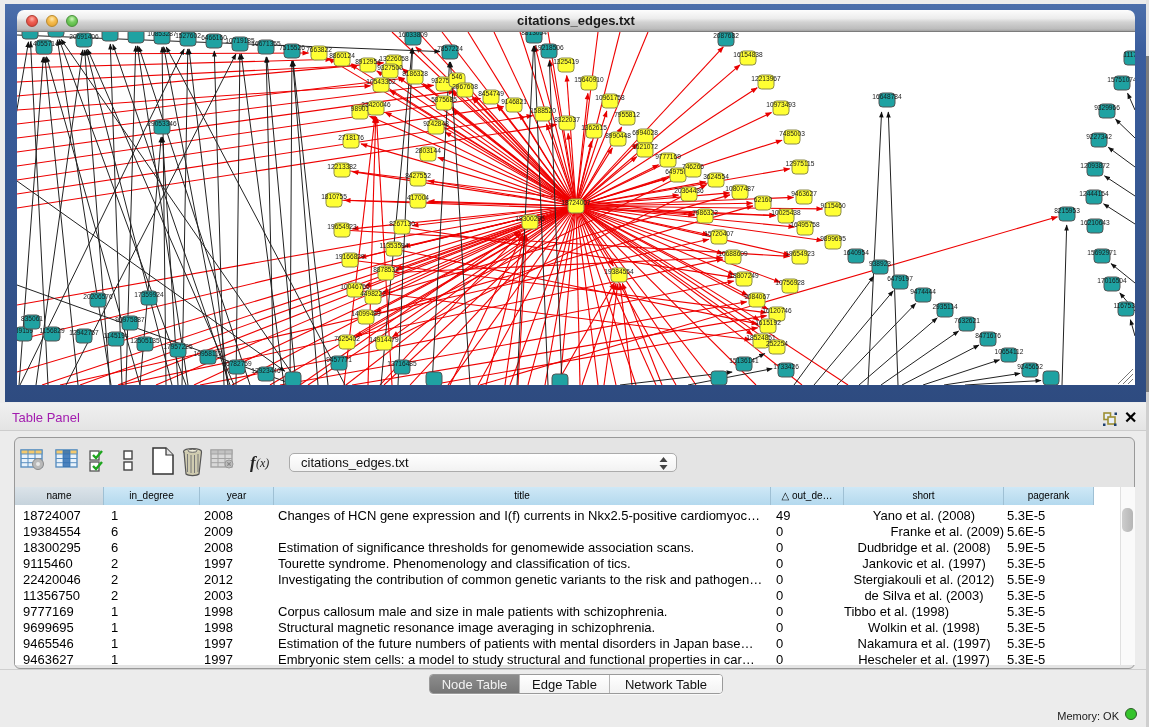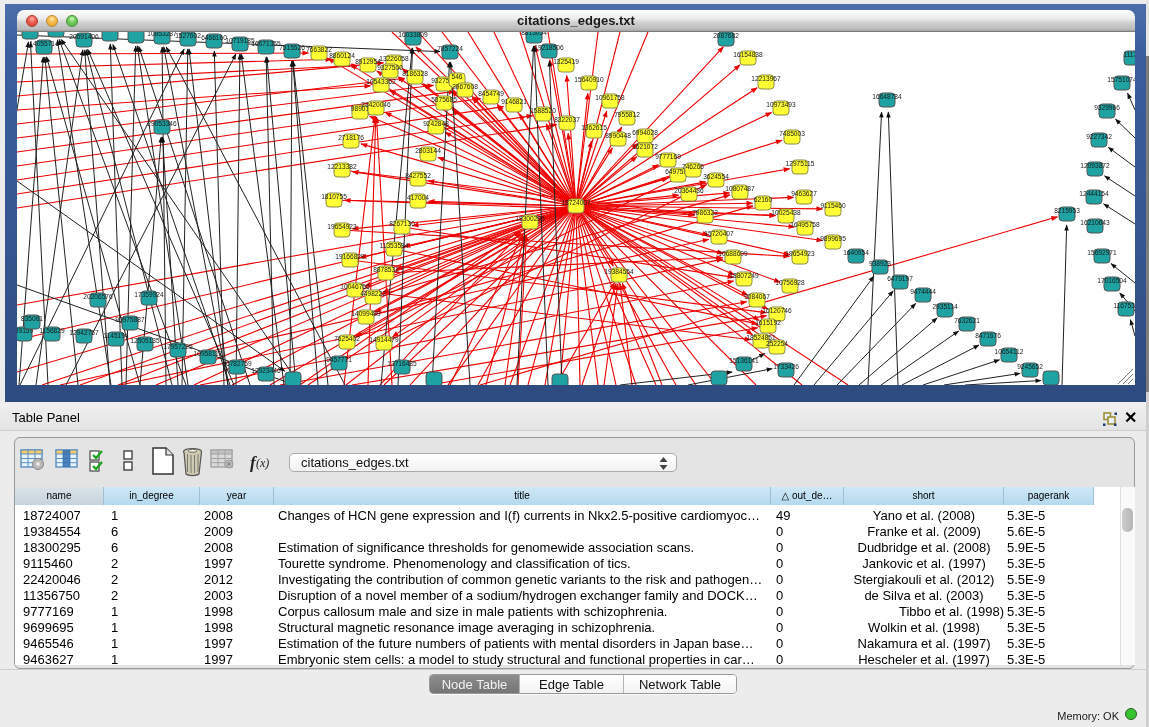--- a/index.html
+++ b/index.html
@@ -16,21 +16,21 @@
 #t-yel{left:28.5px;background:radial-gradient(circle at 50% 30%,#ffe9b0 0%,#f5bd4f 40%,#e09c2a 100%);border:1px solid #ba8a2c}
 #t-grn{left:48.5px;background:radial-gradient(circle at 50% 30%,#d2f5c0 0%,#74cc5e 40%,#4daf3a 100%);border:1px solid #49903b}
 #title-text{width:100%;text-align:center;font-size:13px;color:#1a1a1a;line-height:21px;font-weight:bold}
 #canvas{left:17px;top:32px;width:1118px;height:353px;background:#fff;overflow:hidden}
 #rightstrip{left:1146px;top:0;width:3px;height:56px;background:#e4e4e4}
 #rightstrip2{left:1146px;top:56px;width:3px;height:336px;background:#7d7d7d}
 #rightstrip3{left:1146px;top:392px;width:3px;height:335px;background:#cfcfcf}
 
 #tp-head{left:0;top:403px;width:1146px;height:28px;
   background:linear-gradient(180deg,#f0f0f0,#e4e4e4);border-bottom:1px solid #cdcdcd}
-#tp-title{left:12px;top:410px;font-size:13px;color:#000000}
+#tp-title{left:12px;top:410px;font-size:13px;color:#a21caf}
 #tp-close{left:1124px;top:408px;font-size:16px;font-weight:bold;color:#000}
 #panel{left:14px;top:437px;width:1121px;height:232px;border:1px solid #999;
   border-radius:6px;background:#e4e4e4}
 #combo{left:289px;top:453px;width:388px;height:19px;background:linear-gradient(180deg,#fff,#f2f2f2);
   border:1px solid #ababab;border-radius:5px;font-size:13px;color:#111;line-height:17px;padding-left:11px}
 
 
 #tbl{left:15px;top:487px;width:1105px;height:178px;background:#fff;font-size:13px;color:#000}
 .hc{position:absolute;top:0;height:18px;background:linear-gradient(180deg,#cfe8f6,#b4d9ee);
   border-right:1px solid #9fc0d4;text-align:center;font-size:10px;line-height:18px;color:#000}
@@ -641,21 +641,21 @@
 <div class="cell" style="left:96px;top:21px;width:89px">1</div>
 <div class="cell" style="left:189px;top:21px;width:70px">2008</div>
 <div class="cell" style="left:263px;top:21px;width:493px">Changes of HCN gene expression and I(f) currents in Nkx2.5-positive cardiomyoc…</div>
 <div class="cell" style="left:761px;top:21px;width:68px">49</div>
 <div class="cell" style="left:829px;top:21px;width:160px;text-align:center">Yano et al. (2008)</div>
 <div class="cell" style="left:992px;top:21px;width:87px">5.3E-5</div>
 <div class="cell" style="left:8px;top:37px;width:81px">19384554</div>
 <div class="cell" style="left:96px;top:37px;width:89px">6</div>
 <div class="cell" style="left:189px;top:37px;width:70px">2009</div>
 <div class="cell" style="left:761px;top:37px;width:68px">0</div>
-<div class="cell" style="left:829px;top:37px;width:160px;text-align:center">Franke et al. (2009)</div>
+<div class="cell" style="left:829px;top:37px;width:160px;text-align:right">Franke et al. (2009)</div>
 <div class="cell" style="left:992px;top:37px;width:87px">5.6E-5</div>
 <div class="cell" style="left:8px;top:53px;width:81px">18300295</div>
 <div class="cell" style="left:96px;top:53px;width:89px">6</div>
 <div class="cell" style="left:189px;top:53px;width:70px">2008</div>
 <div class="cell" style="left:263px;top:53px;width:493px">Estimation of significance thresholds for genomewide association scans.</div>
 <div class="cell" style="left:761px;top:53px;width:68px">0</div>
 <div class="cell" style="left:829px;top:53px;width:160px;text-align:center">Dudbridge et al. (2008)</div>
 <div class="cell" style="left:992px;top:53px;width:87px">5.9E-5</div>
 <div class="cell" style="left:8px;top:69px;width:81px">9115460</div>
 <div class="cell" style="left:96px;top:69px;width:89px">2</div>
@@ -667,30 +667,29 @@
 <div class="cell" style="left:8px;top:85px;width:81px">22420046</div>
 <div class="cell" style="left:96px;top:85px;width:89px">2</div>
 <div class="cell" style="left:189px;top:85px;width:70px">2012</div>
 <div class="cell" style="left:263px;top:85px;width:493px">Investigating the contribution of common genetic variants to the risk and pathogen…</div>
 <div class="cell" style="left:761px;top:85px;width:68px">0</div>
 <div class="cell" style="left:829px;top:85px;width:160px;text-align:center">Stergiakouli et al. (2012)</div>
 <div class="cell" style="left:992px;top:85px;width:87px">5.5E-9</div>
 <div class="cell" style="left:8px;top:101px;width:81px">11356750</div>
 <div class="cell" style="left:96px;top:101px;width:89px">2</div>
 <div class="cell" style="left:189px;top:101px;width:70px">2003</div>
-<div class="cell" style="left:263px;top:101px;width:493px">Disruption of a novel member of a sodium/hydrogen exchanger family and DOCK…</div>
 <div class="cell" style="left:761px;top:101px;width:68px">0</div>
 <div class="cell" style="left:829px;top:101px;width:160px;text-align:center">de Silva et al. (2003)</div>
 <div class="cell" style="left:992px;top:101px;width:87px">5.3E-5</div>
 <div class="cell" style="left:8px;top:117px;width:81px">9777169</div>
 <div class="cell" style="left:96px;top:117px;width:89px">1</div>
 <div class="cell" style="left:189px;top:117px;width:70px">1998</div>
 <div class="cell" style="left:263px;top:117px;width:493px">Corpus callosum male and size in male patients with schizophrenia.</div>
 <div class="cell" style="left:761px;top:117px;width:68px">0</div>
-<div class="cell" style="left:829px;top:117px;width:160px;text-align:right">Tibbo et al. (1998)</div>
+<div class="cell" style="left:829px;top:117px;width:160px;text-align:left">Tibbo et al. (1998)</div>
 <div class="cell" style="left:992px;top:117px;width:87px">5.3E-5</div>
 <div class="cell" style="left:8px;top:133px;width:81px">9699695</div>
 <div class="cell" style="left:96px;top:133px;width:89px">1</div>
 <div class="cell" style="left:189px;top:133px;width:70px">1998</div>
 <div class="cell" style="left:263px;top:133px;width:493px">Structural magnetic resonance image averaging in schizophrenia.</div>
 <div class="cell" style="left:761px;top:133px;width:68px">0</div>
 <div class="cell" style="left:829px;top:133px;width:160px;text-align:center">Wolkin et al. (1998)</div>
 <div class="cell" style="left:992px;top:133px;width:87px">5.3E-5</div>
 <div class="cell" style="left:8px;top:149px;width:81px">9465546</div>
 <div class="cell" style="left:96px;top:149px;width:89px">1</div>
@@ -705,17 +704,17 @@
 <div class="cell" style="left:263px;top:165px;width:493px">Embryonic stem cells: a model to study structural and functional properties in car…</div>
 <div class="cell" style="left:761px;top:165px;width:68px">0</div>
 <div class="cell" style="left:829px;top:165px;width:160px;text-align:center">Hescheler et al. (1997)</div>
 <div class="cell" style="left:992px;top:165px;width:87px">5.3E-5</div>
 </div>
 <div class="abs" id="scrollcol"></div>
 <div class="abs" id="thumb"></div>
 <div class="abs" id="statusline"></div>
 <div class="abs" id="tabs">
   <div class="tab sel" style="width:90px">Node Table</div>
-    <div class="tab" style="width:104px">Edge Table</div>
+    <div class="tab" style="width:90px">Edge Table</div>
     <div class="tab" style="width:112px">Network Table</div>
 </div>
 <div class="abs" id="mem">Memory: OK</div>
 <div class="abs" id="memdot"></div>
 
 </body></html>

